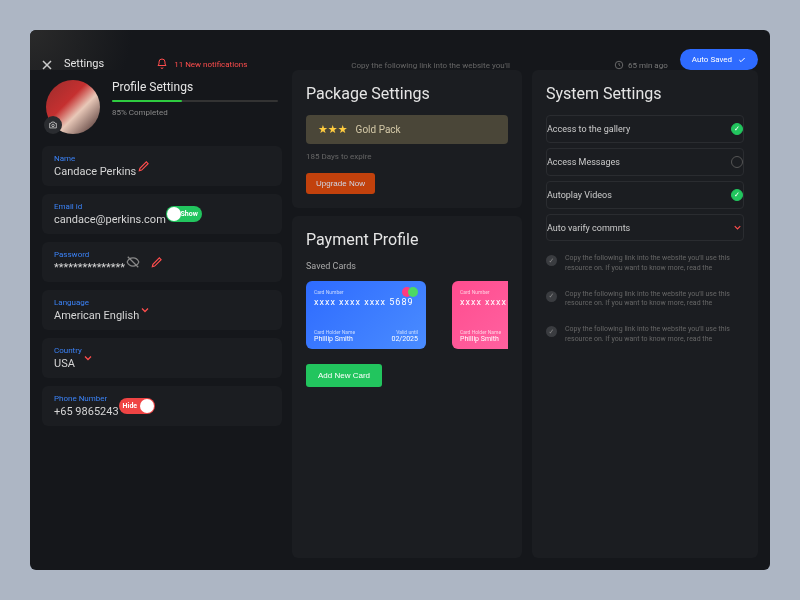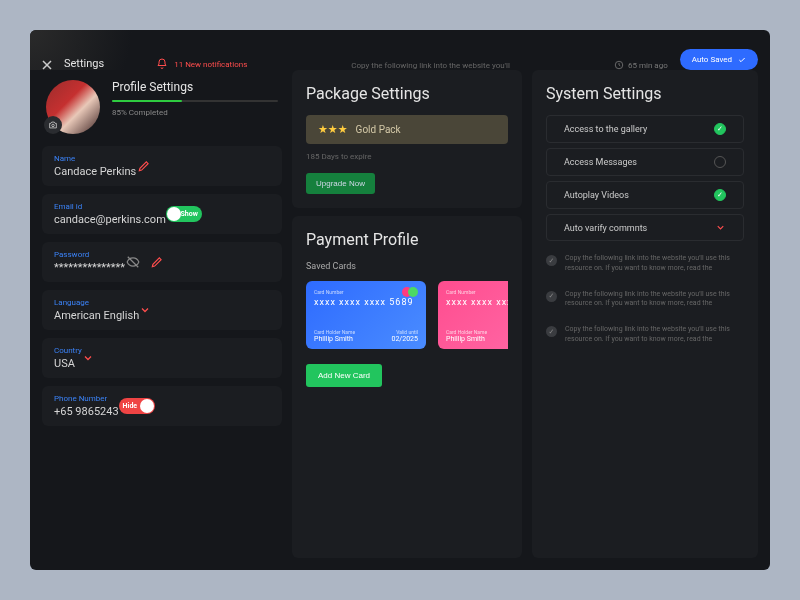--- a/index.html
+++ b/index.html
@@ -226,37 +226,37 @@
     font-size: 10px;
     margin-bottom: 8px;
   }
   .stars { color: #ffcc3f; font-size: 11px; }
   .expire-text {
     color: #666;
     font-size: 8px;
     margin-bottom: 10px;
   }
   .upgrade-btn {
-    background: #15803d;
+    background: #c2410c;
     color: #d0d8e8;
     font-size: 8px;
     padding: 6px 10px;
     border-radius: 3px;
     border: none;
     cursor: pointer;
     display: inline-block;
   }
   .saved-label {
     color: #aaa;
     font-size: 9px;
     margin-bottom: 10px;
   }
   .cards-row {
     display: flex;
-    gap: 12px;
+    gap: 26px;
     overflow: hidden;
     margin-bottom: 14px;
   }
   .card {
     flex: 0 0 120px;
     height: 68px;
     border-radius: 6px;
     padding: 8px;
     color: #fff;
     position: relative;
@@ -292,21 +292,21 @@
     color: #fff;
     font-size: 8px;
     padding: 7px 12px;
     border-radius: 3px;
     border: none;
     cursor: pointer;
   }
   .sys-row {
     border: 1px solid #2a2c30;
     border-radius: 4px;
-    padding: 7px 17px;
+    padding: 7px 0;
     display: flex;
     align-items: center;
     justify-content: space-between;
     font-size: 9px;
     color: #ccc;
     margin-bottom: 5px;
   }
   .radio {
     width: 12px; height: 12px;
     border-radius: 50%;

